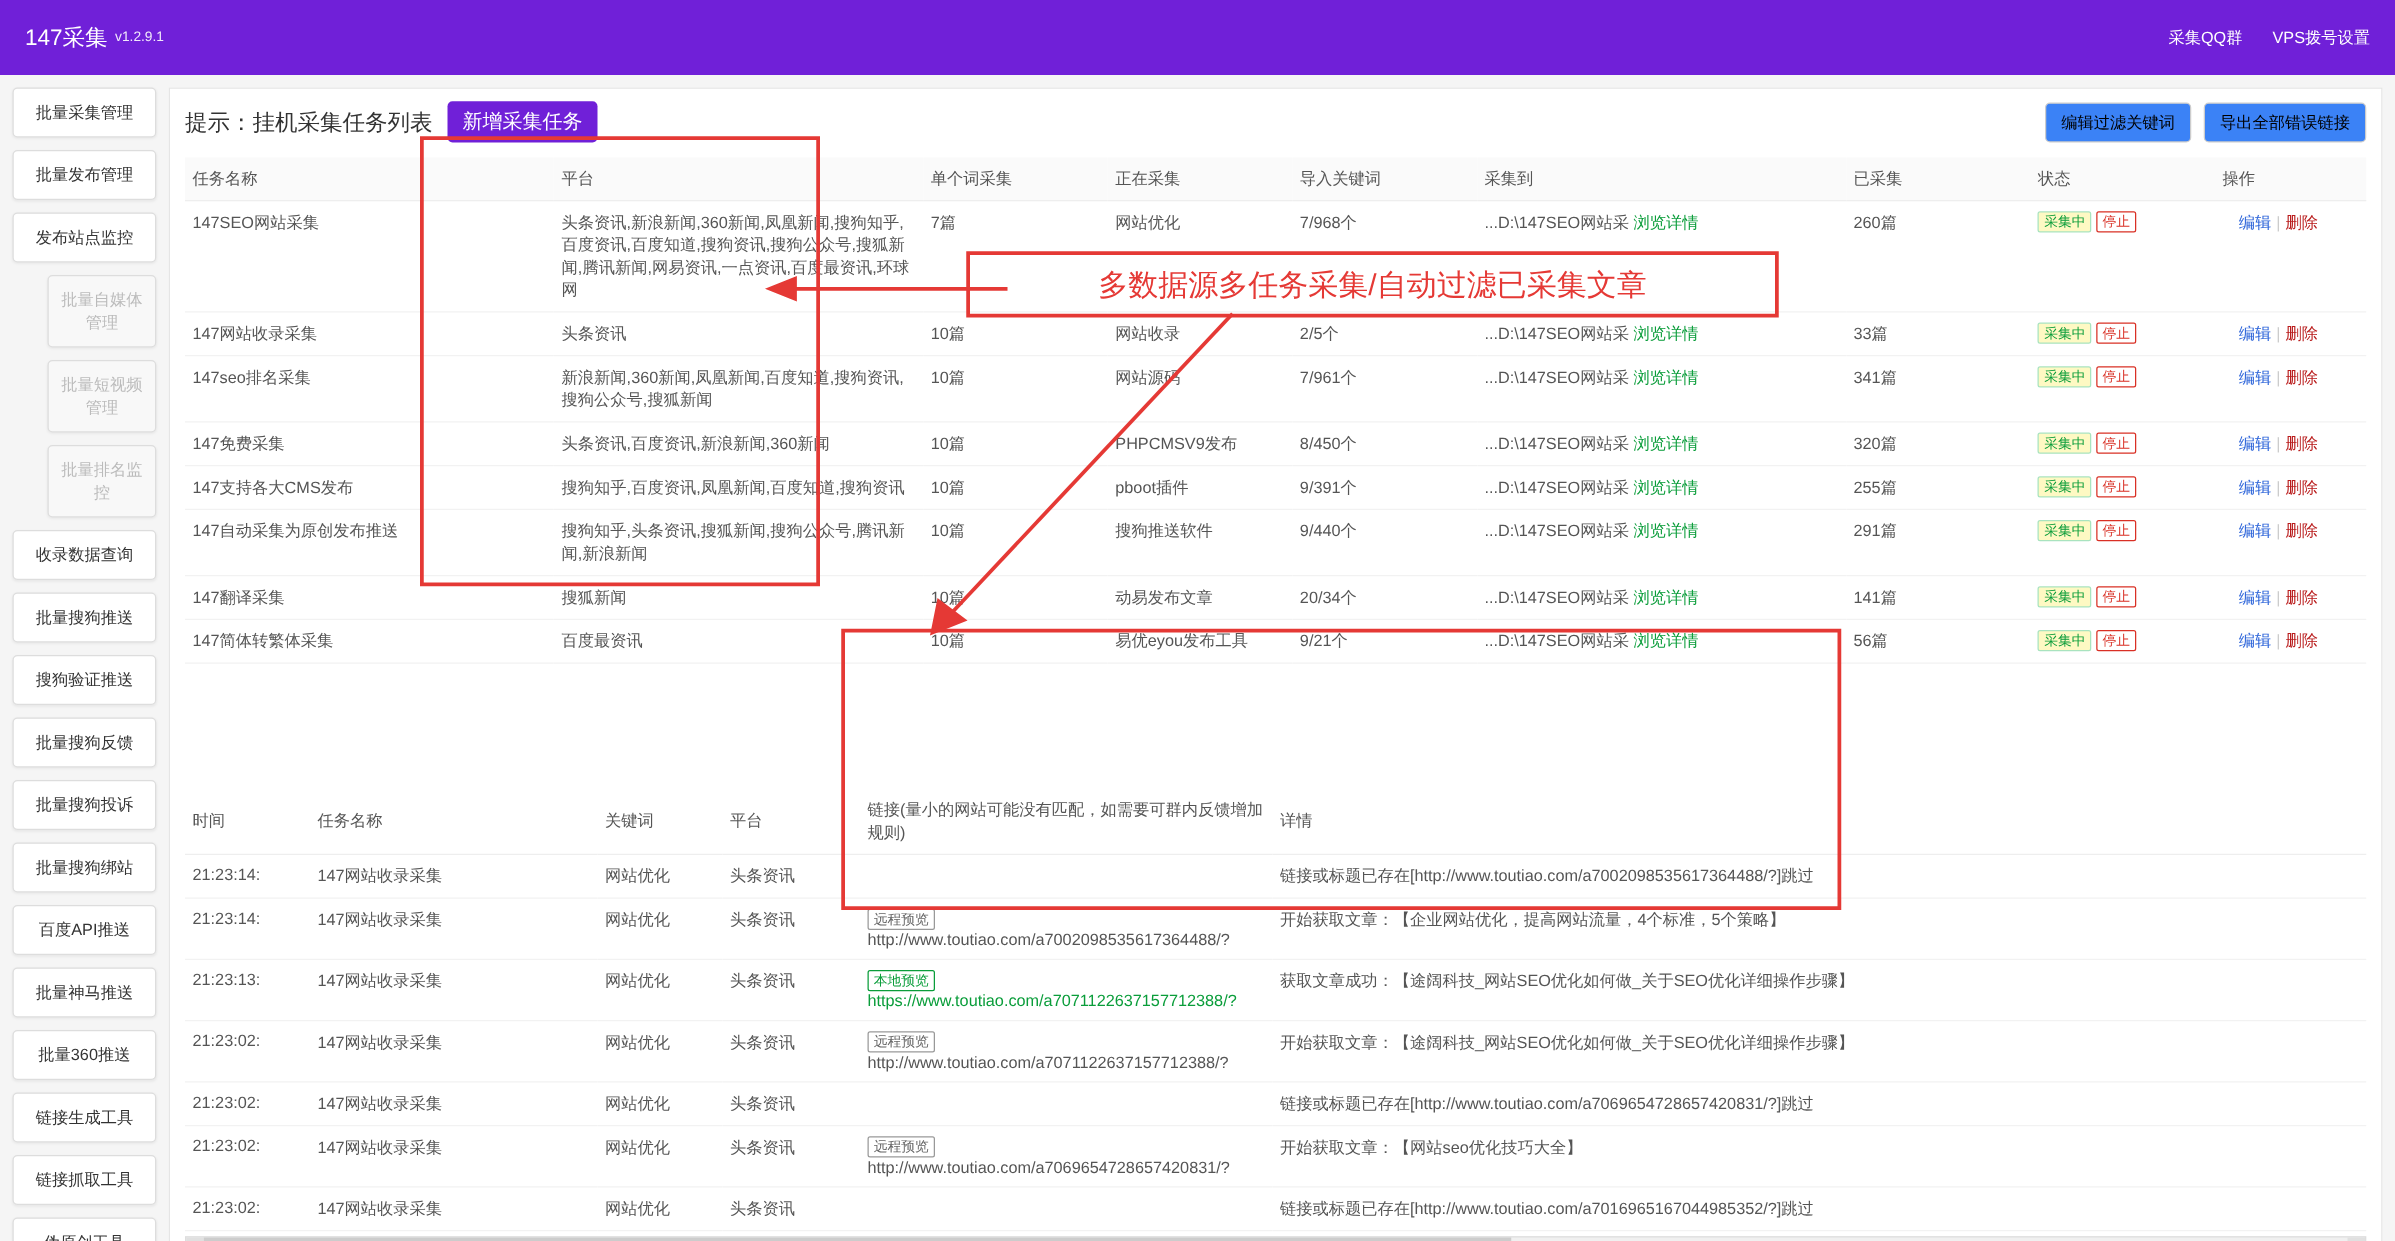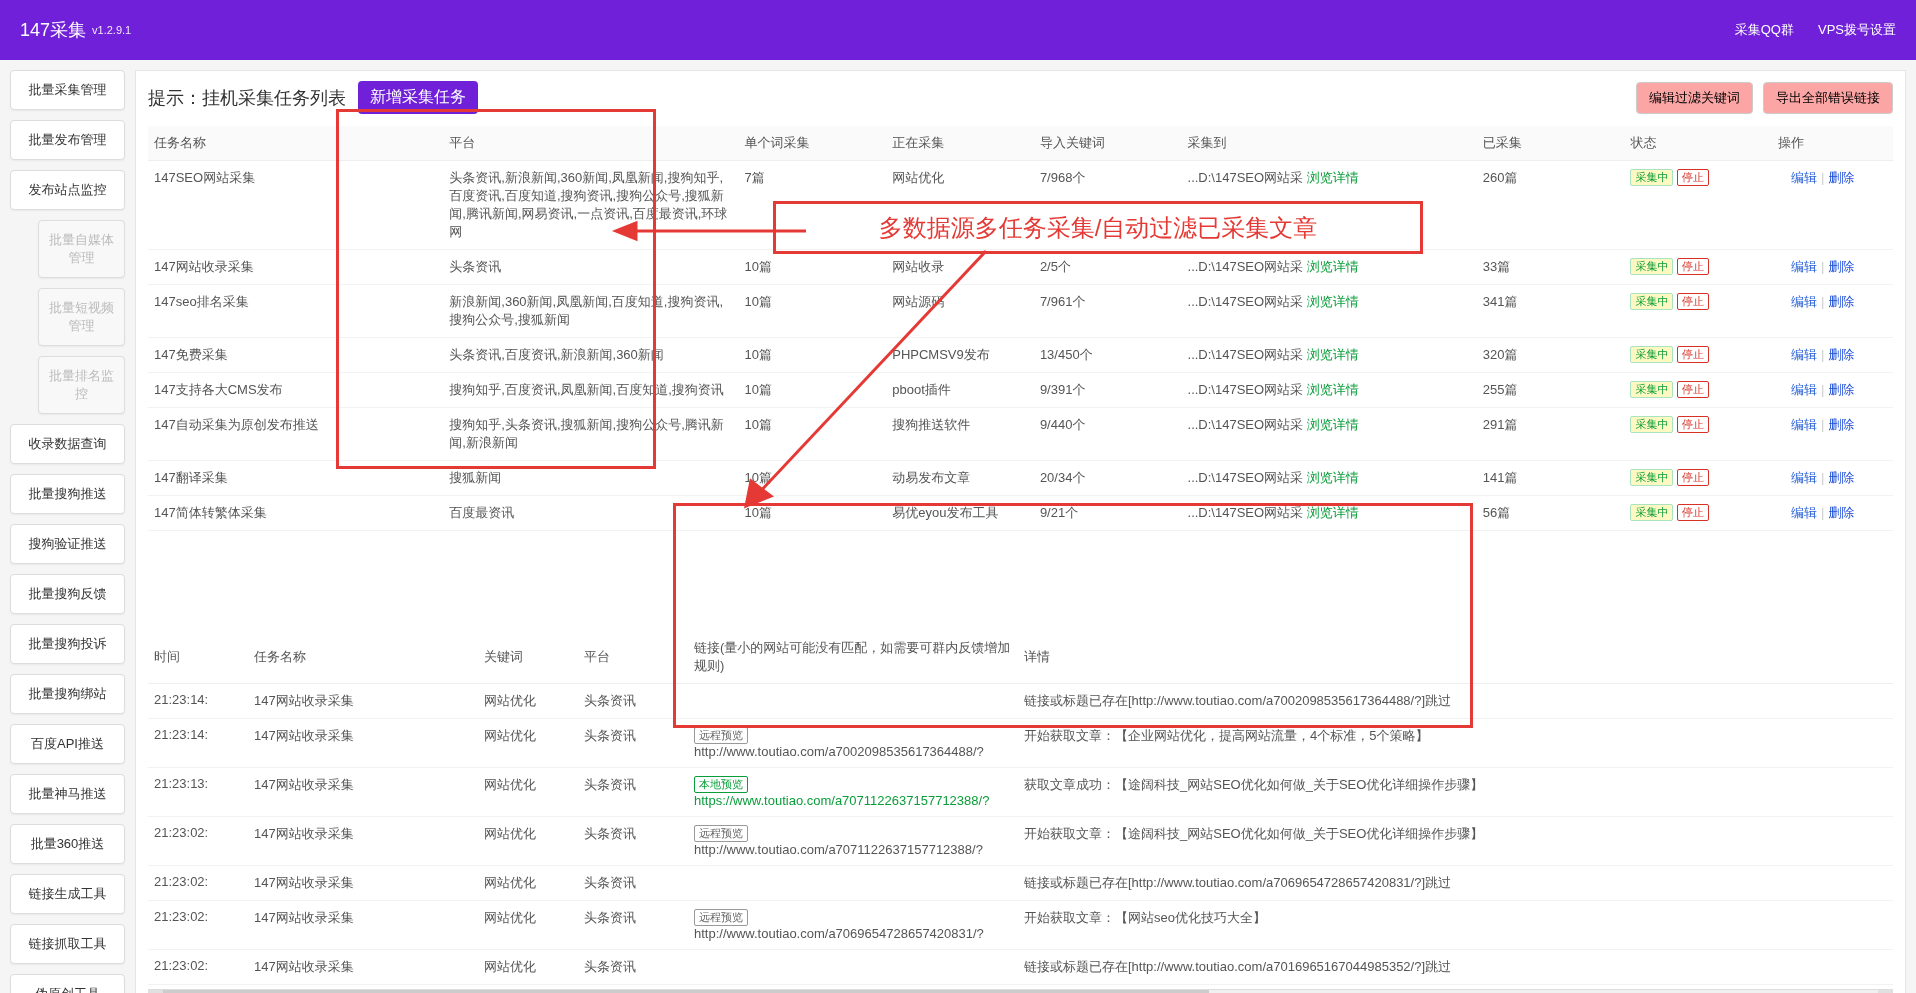--- a/index.html
+++ b/index.html
@@ -15,32 +15,32 @@
 
 .sidebar { width: 115px; display: flex; flex-direction: column; gap: 10px; }
 .side-btn { background: #fff; border: 1px solid #ddd; border-radius: 4px; padding: 10px 4px; text-align: center; font-size: 13px; color: #333; cursor: pointer; box-shadow: 0 1px 2px rgba(0,0,0,0.05); }
 .side-btn.disabled { color: #bbb; background: #f8f8f8; margin-left: 28px; }
 
 .main { flex: 1; background: #fff; border: 1px solid #e5e5e5; padding: 10px 12px; position: relative; }
 
 .title-row { display: flex; align-items: center; gap: 12px; margin-bottom: 12px; }
 .page-hint { font-size: 18px; color: #333; }
 .btn-primary { background: #7020d8; color: #fff; border: none; border-radius: 4px; padding: 6px 12px; font-size: 16px; cursor: pointer; }
-.btn-outline { background: #fca5a5; border: 1px solid #ccc; border-radius: 4px; padding: 6px 12px; font-size: 13px; cursor: pointer; }
+.btn-outline { background: #3b82f6; border: 1px solid #ccc; border-radius: 4px; padding: 6px 12px; font-size: 13px; cursor: pointer; }
 .title-actions { margin-left: auto; display: flex; gap: 10px; }
 
 table { width: 100%; border-collapse: collapse; font-size: 13px; }
 th { text-align: left; padding: 8px 6px; background: #fafafa; color: #555; font-weight: 500; border-bottom: 1px solid #eee; }
 td { padding: 8px 6px; border-bottom: 1px solid #f2f2f2; vertical-align: top; color: #555; }
 
 .link-green { color: #0a9d3a; cursor: pointer; }
 .badge-green { background: #fef9c3; color: #0a9d3a; border: 1px solid #a9e3bf; border-radius: 2px; padding: 0 4px; font-size: 11px; display: inline-block; }
 .badge-red { background: #fff; color: #d93025; border: 1px solid #d93025; border-radius: 2px; padding: 0 4px; font-size: 11px; cursor: pointer; display: inline-block; }
 .act-blue { color: #2962d9; cursor: pointer; margin-left: 13px; }
-.act-red { color: #1d4ed8; cursor: pointer; }
+.act-red { color: #b91c1c; cursor: pointer; }
 .divider { color: #ccc; margin: 0 4px; }
 
 .log-section { margin-top: 100px; position: relative; }
 .log-table th { background: transparent; }
 .remote-badge { border: 1px solid #999; border-radius: 2px; padding: 0 4px; font-size: 11px; color: #666; display: inline-block; margin-right: 4px; }
 .local-badge { border: 1px solid #0a9d3a; color: #0a9d3a; border-radius: 2px; padding: 0 4px; font-size: 11px; display: inline-block; margin-right: 4px; }
 .url-green { color: #0a9d3a; }
 
 .annotation-box { position: absolute; border: 3px solid #e53935; pointer-events: none; }
 .anno-text { position: absolute; color: #e53935; font-size: 24px; font-weight: 500; pointer-events: none; }
@@ -156,21 +156,21 @@
             <td>...D:\147SEO网站采 <span class="link-green">浏览详情</span></td>
             <td>341篇</td>
             <td><span class="badge-green">采集中</span> <span class="badge-red">停止</span></td>
             <td><span class="act-blue">编辑</span><span class="divider">|</span><span class="act-red">删除</span></td>
           </tr>
           <tr>
             <td>147免费采集</td>
             <td>头条资讯,百度资讯,新浪新闻,360新闻</td>
             <td>10篇</td>
             <td>PHPCMSV9发布</td>
-            <td>13/450个</td>
+            <td>8/450个</td>
             <td>...D:\147SEO网站采 <span class="link-green">浏览详情</span></td>
             <td>320篇</td>
             <td><span class="badge-green">采集中</span> <span class="badge-red">停止</span></td>
             <td><span class="act-blue">编辑</span><span class="divider">|</span><span class="act-red">删除</span></td>
           </tr>
           <tr>
             <td>147支持各大CMS发布</td>
             <td>搜狗知乎,百度资讯,凤凰新闻,百度知道,搜狗资讯</td>
             <td>10篇</td>
             <td>pboot插件</td>

